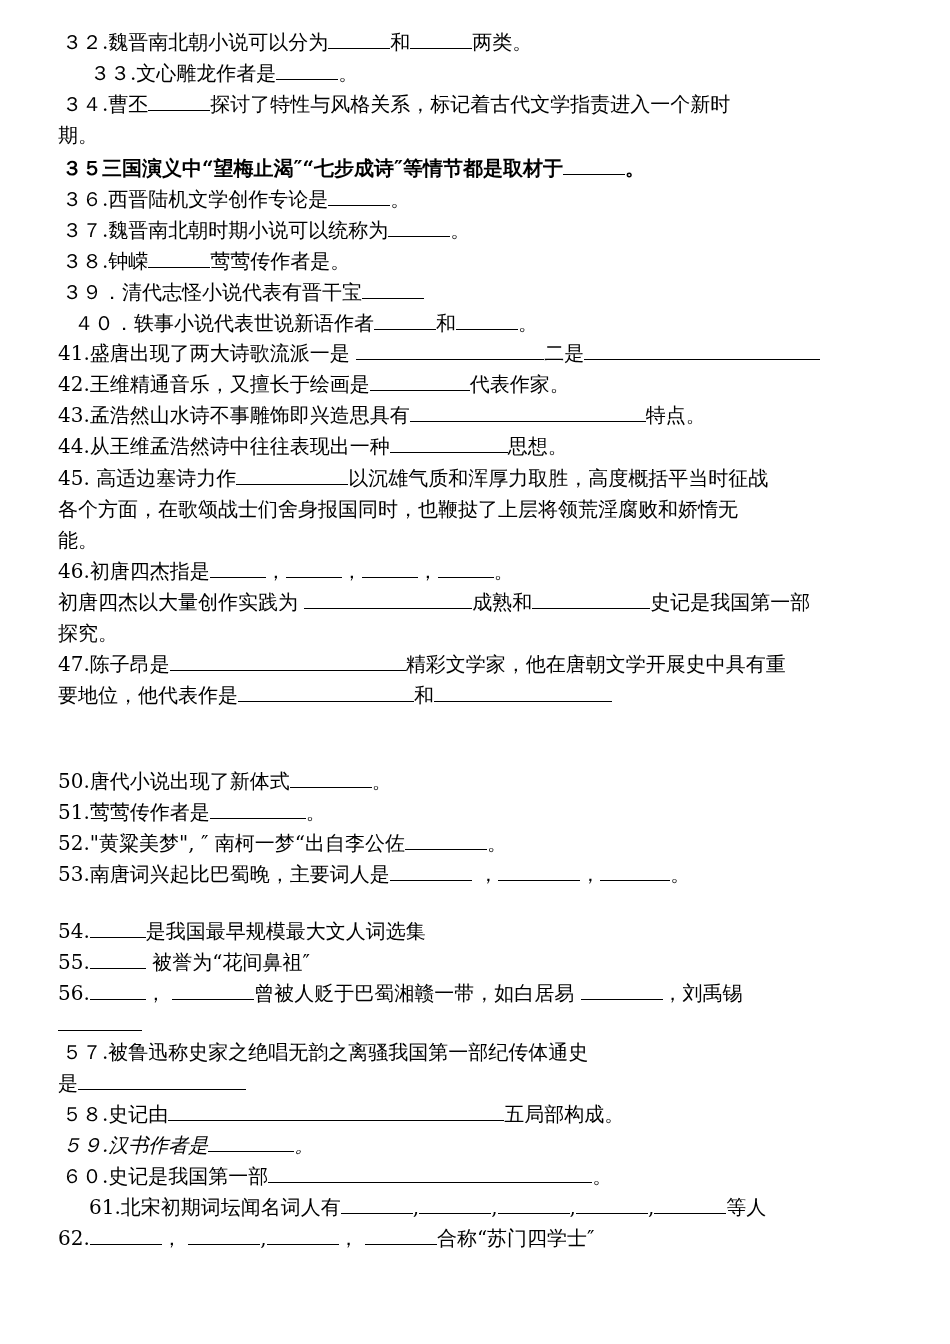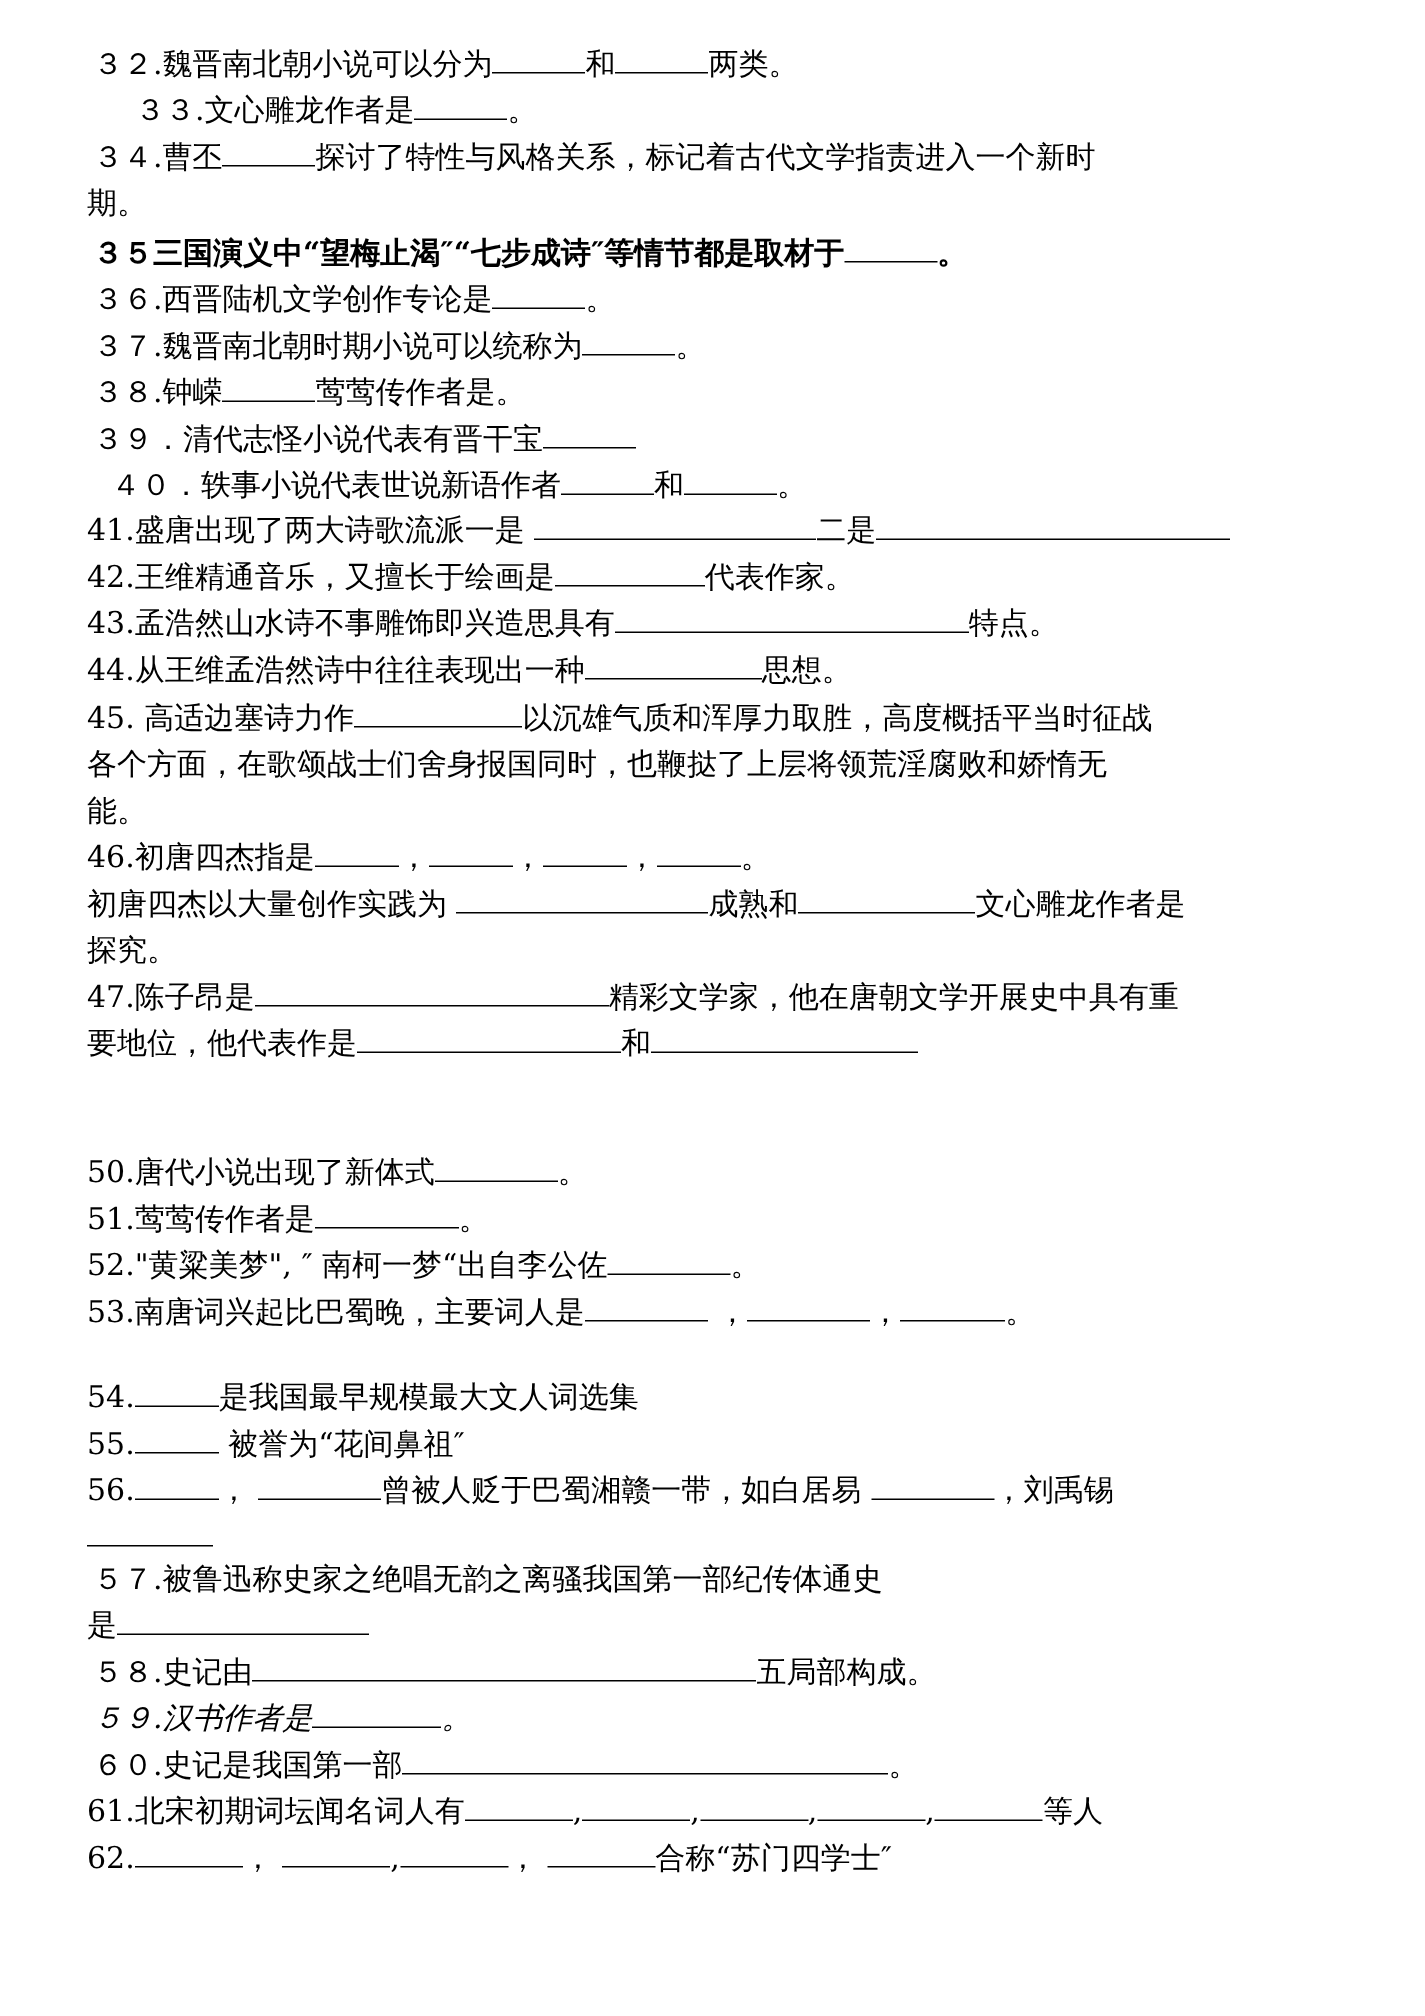--- a/index.html
+++ b/index.html
@@ -24,32 +24,32 @@
     <div class="line ind" style="top: 280px;"><span>３９．清代志怪小说代表有晋干宝</span><span class="blank" style="width: 62px;"></span></div>
     <div class="line ind" style="top: 311px; margin-left: 12px;"><span>４０．轶事小说代表世说新语作者</span><span class="blank" style="width: 62px;"></span><span>和</span><span class="blank" style="width: 62px;"></span><span>。</span></div>
     <div class="line" style="top: 341px;"><span>41.盛唐出现了两大诗歌流派一是 </span><span class="blank" style="width: 188px;"></span><span>二是</span><span class="blank" style="width: 236px;"></span></div>
     <div class="line" style="top: 372px;"><span>42.王维精通音乐，又擅长于绘画是</span><span class="blank" style="width: 100px;"></span><span>代表作家。</span></div>
     <div class="line" style="top: 403px;"><span>43.孟浩然山水诗不事雕饰即兴造思具有</span><span class="blank" style="width: 236px;"></span><span>特点。</span></div>
     <div class="line" style="top: 434px;"><span>44.从王维孟浩然诗中往往表现出一种</span><span class="blank" style="width: 118px;"></span><span>思想。</span></div>
     <div class="line" style="top: 466px;"><span>45. 高适边塞诗力作</span><span class="blank" style="width: 112px;"></span><span>以沉雄气质和浑厚力取胜，高度概括平当时征战</span></div>
     <div class="line" style="top: 497px;"><span>各个方面，在歌颂战士们舍身报国同时，也鞭挞了上层将领荒淫腐败和娇惰无</span></div>
     <div class="line" style="top: 528px;"><span>能。</span></div>
     <div class="line" style="top: 559px;"><span>46.初唐四杰指是</span><span class="blank" style="width: 56px;"></span><span>，</span><span class="blank" style="width: 56px;"></span><span>，</span><span class="blank" style="width: 56px;"></span><span>，</span><span class="blank" style="width: 56px;"></span><span>。</span></div>
-    <div class="line" style="top: 590px;"><span>初唐四杰以大量创作实践为 </span><span class="blank" style="width: 168px;"></span><span>成熟和</span><span class="blank" style="width: 118px;"></span><span>文心雕龙作者是</span></div>
+    <div class="line" style="top: 590px;"><span>初唐四杰以大量创作实践为 </span><span class="blank" style="width: 168px;"></span><span>成熟和</span><span class="blank" style="width: 118px;"></span><span>史记是我国第一部</span></div>
     <div class="line" style="top: 621px;"><span>探究。</span></div>
     <div class="line" style="top: 652px;"><span>47.陈子昂是</span><span class="blank" style="width: 236px;"></span><span>精彩文学家，他在唐朝文学开展史中具有重</span></div>
     <div class="line" style="top: 683px;"><span>要地位，他代表作是</span><span class="blank" style="width: 176px;"></span><span>和</span><span class="blank" style="width: 178px;"></span></div>
     <div class="line" style="top: 769px;"><span>50.唐代小说出现了新体式</span><span class="blank" style="width: 82px;"></span><span>。</span></div>
     <div class="line" style="top: 800px;"><span>51.莺莺传作者是</span><span class="blank" style="width: 96px;"></span><span>。</span></div>
     <div class="line" style="top: 831px;"><span>52."黄粱美梦", ″ 南柯一梦“出自李公佐</span><span class="blank" style="width: 82px;"></span><span>。</span></div>
     <div class="line" style="top: 862px;"><span>53.南唐词兴起比巴蜀晚，主要词人是</span><span class="blank" style="width: 82px;"></span><span> ，</span><span class="blank" style="width: 82px;"></span><span>，</span><span class="blank" style="width: 70px;"></span><span>。</span></div>
     <div class="line" style="top: 919px;"><span>54.</span><span class="blank" style="width: 56px;"></span><span>是我国最早规模最大文人词选集</span></div>
     <div class="line" style="top: 950px;"><span>55.</span><span class="blank" style="width: 56px;"></span><span> 被誉为“花间鼻祖″</span></div>
     <div class="line" style="top: 981px;"><span>56.</span><span class="blank" style="width: 56px;"></span><span>， </span><span class="blank" style="width: 82px;"></span><span>曾被人贬于巴蜀湘赣一带，如白居易   </span><span class="blank" style="width: 82px;"></span><span>，刘禹锡</span></div>
     <div class="line" style="top: 1012px;"><span class="blank" style="width: 84px;"></span></div>
     <div class="line ind" style="top: 1040px;"><span>５７.被鲁迅称史家之绝唱无韵之离骚我国第一部纪传体通史</span></div>
     <div class="line" style="top: 1071px;"><span>是</span><span class="blank" style="width: 168px;"></span></div>
     <div class="line ind" style="top: 1102px;"><span>５８.史记由</span><span class="blank" style="width: 336px;"></span><span>五局部构成。</span></div>
     <div class="line ind" style="top: 1133px; font-style: italic;"><span>５９.汉书作者是</span><span class="blank" style="width: 86px;"></span><span>。</span></div>
     <div class="line ind" style="top: 1164px;"><span>６０.史记是我国第一部</span><span class="blank" style="width: 324px;"></span><span>。</span></div>
-    <div class="line" style="top: 1195px;"><span>61.北宋初期词坛闻名词人有</span><span class="blank" style="width: 72px;"></span><span>,</span><span class="blank" style="width: 72px;"></span><span>,</span><span class="blank" style="width: 72px;"></span><span>,</span><span class="blank" style="width: 72px;"></span><span>,</span><span class="blank" style="width: 72px;"></span><span>等人</span></div>
+    <div class="line" style="top: 1195px; margin-left: 31px;"><span>61.北宋初期词坛闻名词人有</span><span class="blank" style="width: 72px;"></span><span>,</span><span class="blank" style="width: 72px;"></span><span>,</span><span class="blank" style="width: 72px;"></span><span>,</span><span class="blank" style="width: 72px;"></span><span>,</span><span class="blank" style="width: 72px;"></span><span>等人</span></div>
     <div class="line" style="top: 1226px;"><span>62.</span><span class="blank" style="width: 72px;"></span><span>， </span><span class="blank" style="width: 72px;"></span><span>,</span><span class="blank" style="width: 72px;"></span><span>， </span><span class="blank" style="width: 72px;"></span><span>合称“苏门四学士″</span></div>
   </div>
 
 </body></html>

